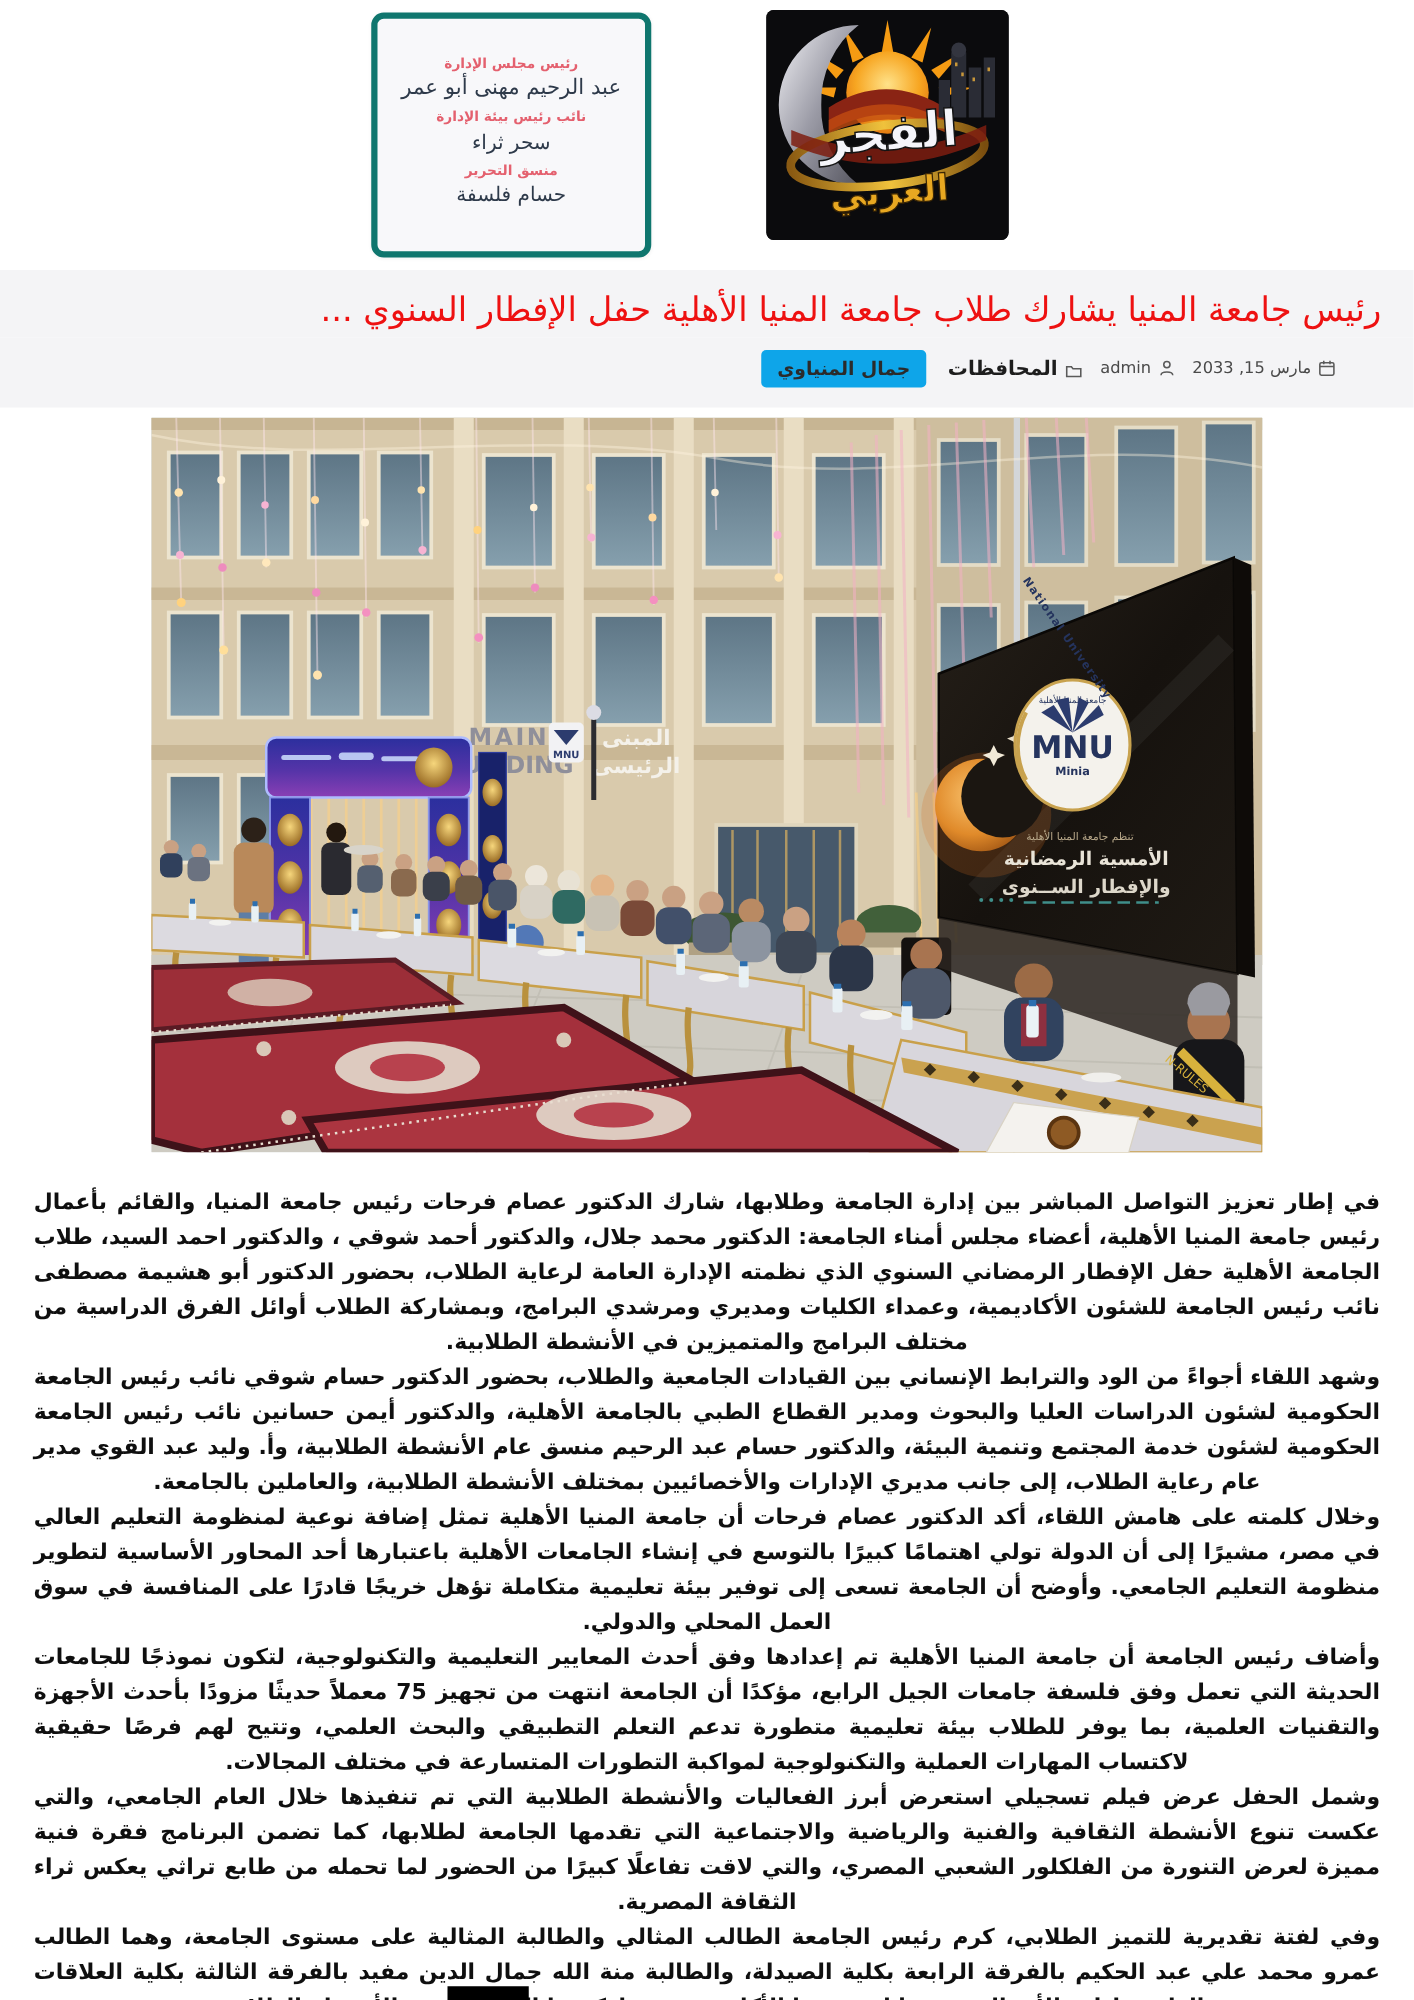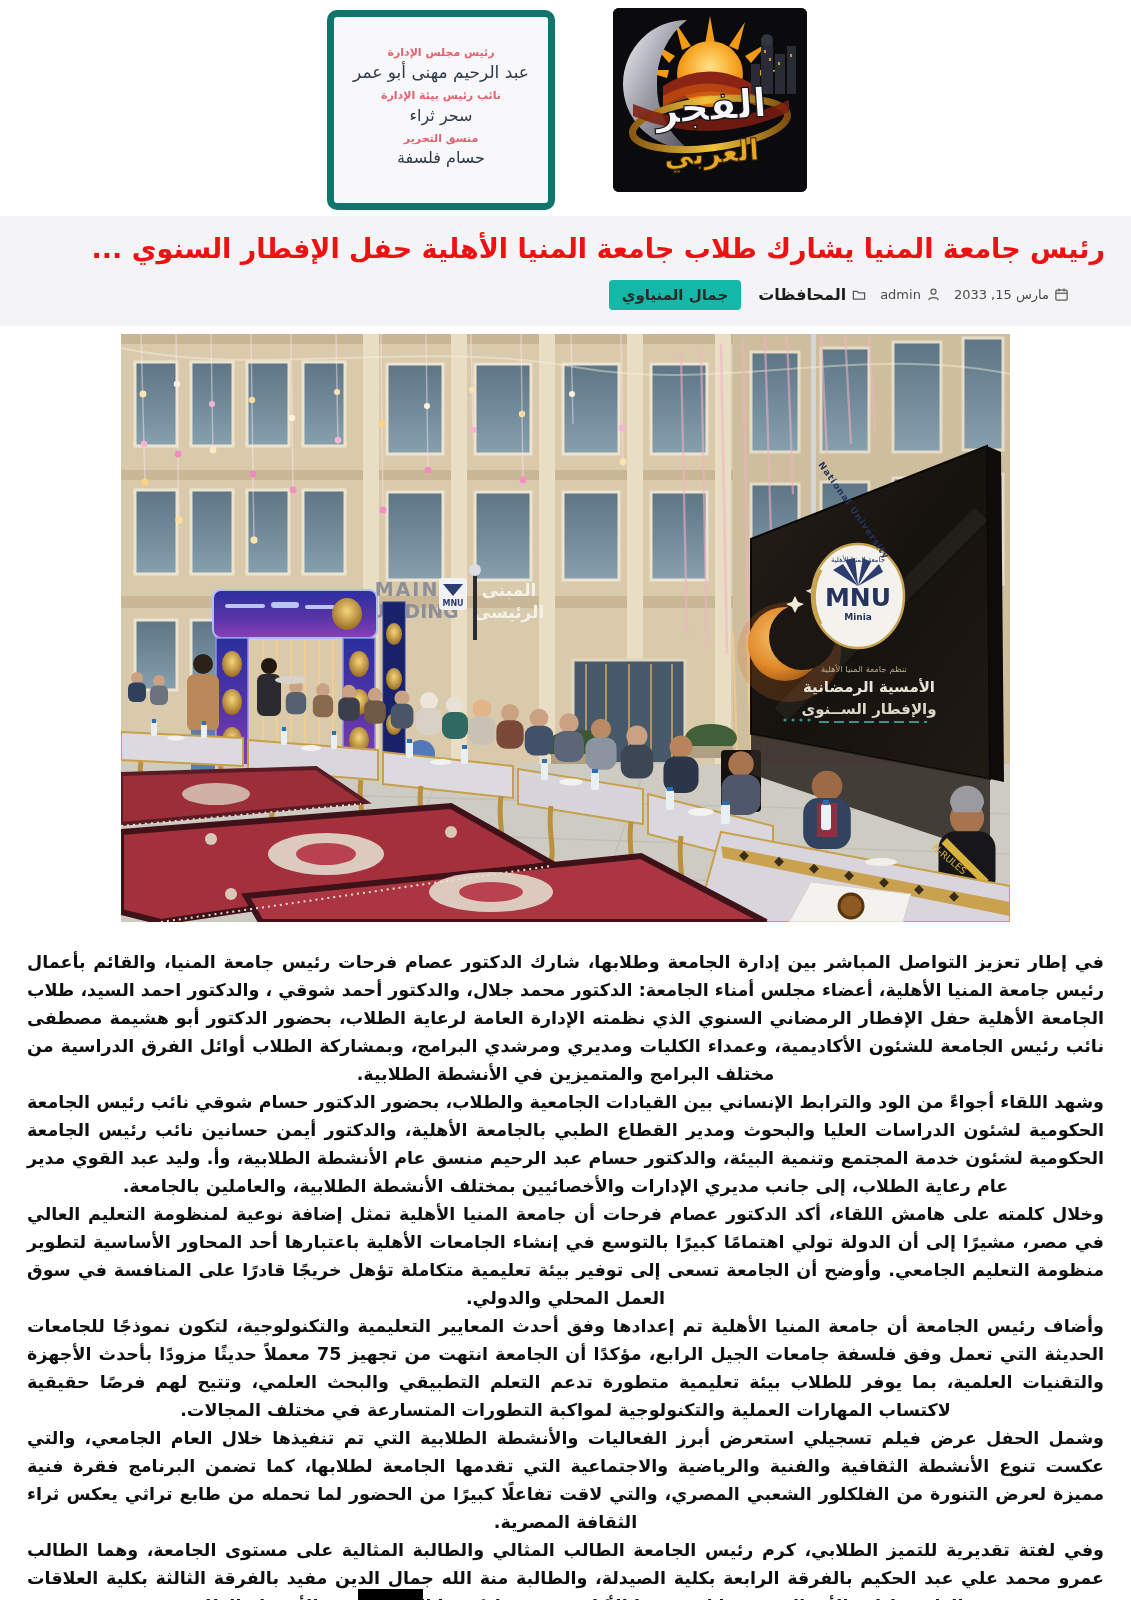--- a/index.html
+++ b/index.html
@@ -4,48 +4,48 @@
 <style>
   html,body{margin:0;padding:0}
   body{
     width:1131px;height:1600px;overflow:hidden;position:relative;
     background:#ffffff;
     font-family:"DejaVu Sans",sans-serif;
   }
   
   .masthead{position:relative;height:216px;background:#fff}
   .staff-box{
-    position:absolute;left:327px;top:10px;width:214px;height:186px;
-    background:#f8f8fa;border:7px solid #0f766e;border-radius:10px;
+    position:absolute;left:297px;top:10px;width:214px;height:186px;
+    background:#f8f8fa;border:5px solid #0f766e;border-radius:10px;
     box-shadow:0 1px 3px rgba(0,0,0,.05);
     display:flex;flex-direction:column;justify-content:center;
     text-align:center;direction:rtl;
   }
   .staff-role{color:#e4606e;font-size:11px;font-weight:700;line-height:1.2}
   .staff-name{color:#2e3a4a;font-size:16px;font-weight:400;margin:3px 0 7px;line-height:1.2}
   .staff-name.big{font-size:17px}
   .logo-box{
     position:absolute;left:613px;top:8px;width:194px;height:184px;
     border-radius:6px;overflow:hidden;background:#0b0b0d;
   }
   
   .headline-band{background:#f4f4f6;padding:16px 26px 4px;direction:rtl}
   .headline{
-    color:#ee1111;font-size:27px;font-weight:700;margin:0;
+    color:#ee1111;font-size:27px;font-weight:400;margin:0;
     line-height:1.25;text-align:right;letter-spacing:0;
   }
   .meta-row{
     background:#f4f4f6;display:flex;direction:rtl;align-items:center;
     gap:13px;padding:10px 62px 16px 26px;
   }
-  .meta-item{display:flex;align-items:center;gap:5px;color:#4a4a4a;font-size:13px;font-weight:400}
+  .meta-item{display:flex;align-items:flex-end;gap:5px;color:#4a4a4a;font-size:13px;font-weight:400}
   .meta-item svg{display:block}
   .meta-category{font-weight:700;color:#1d1d1d;font-size:16px}
   .author-chip{
-    background:#14b8a6;border-radius:4px;padding:6px 13px;
+    background:#0ea5e9;border-radius:4px;padding:6px 13px;
     font-weight:700;color:#2b2b2b;font-size:15px;margin-right:4px;
   }
   
   .photo-wrap{width:889px;height:588px;margin:8px auto 0;overflow:hidden}
   .photo-wrap svg{display:block}
   
   .article-body{
     direction:rtl;padding:26px 27px 0;color:#0f0f0f;
     font-size:17.5px;font-weight:700;line-height:1.6;
     text-align:justify;text-align-last:center;

